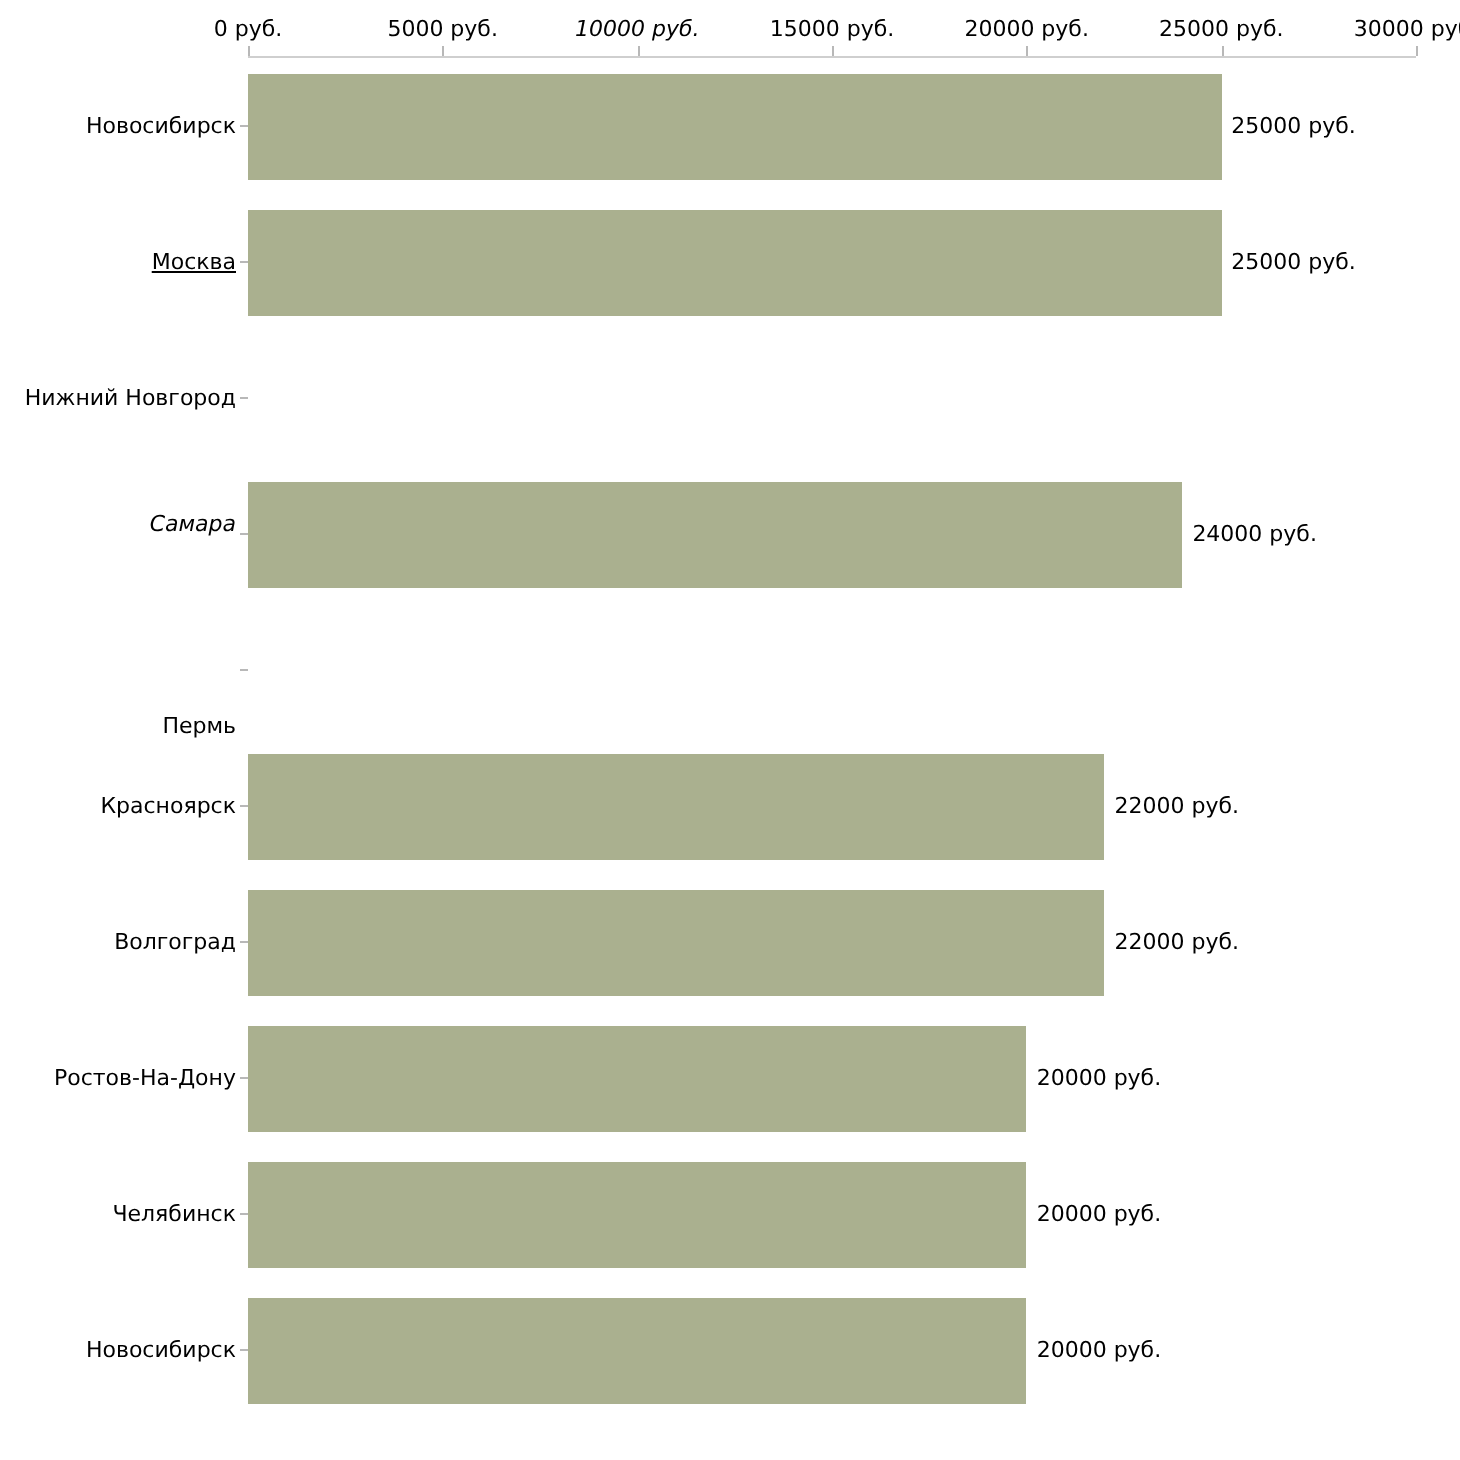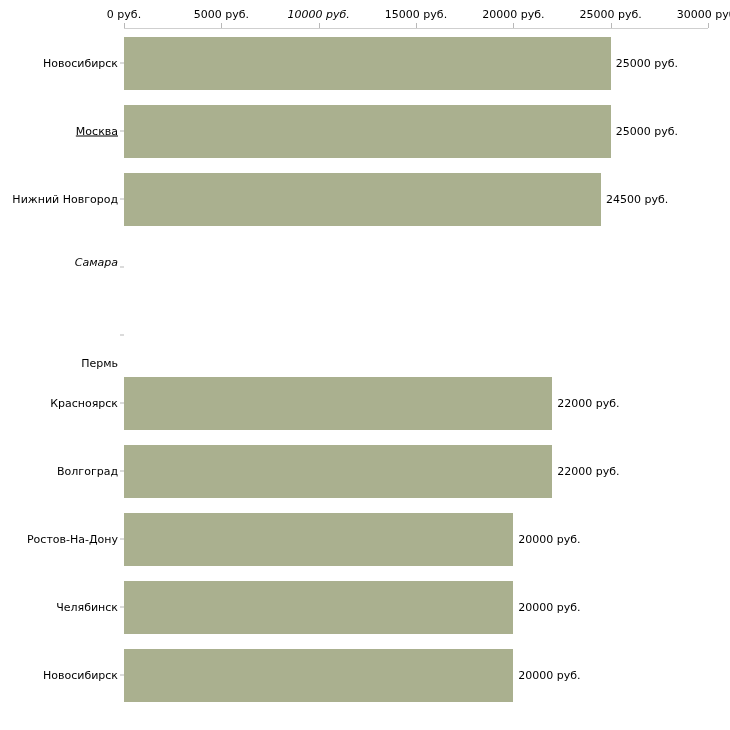--- a/index.html
+++ b/index.html
@@ -148,23 +148,23 @@
 
   <div class="plot" id="plot">
       <div class="row" style="top: 7.5px; height: 53px;">
         <div class="bar" style="width: 486.667px; background: rgb(170, 176, 143);"></div>
         <div class="bar-value" style="left: 486.667px;">25000 руб.</div>
       </div>
       <div class="row" style="top: 75.5px; height: 53px;">
         <div class="bar" style="width: 486.667px; background: rgb(170, 176, 143);"></div>
         <div class="bar-value" style="left: 486.667px;">25000 руб.</div>
       </div>
-      <div class="row" style="top: 143.5px; height: 53px;">
-        <div class="bar" style="width: 476.933px; background: rgb(170, 176, 143);"></div>
-        <div class="bar-value" style="left: 476.933px;">24500 руб.</div>
+      <div class="row" style="top: 211.5px; height: 53px;">
+        <div class="bar" style="width: 467.2px; background: rgb(170, 176, 143);"></div>
+        <div class="bar-value" style="left: 467.2px;">24000 руб.</div>
       </div>
       <div class="row" style="top: 347.5px; height: 53px;">
         <div class="bar" style="width: 428.267px; background: rgb(170, 176, 143);"></div>
         <div class="bar-value" style="left: 428.267px;">22000 руб.</div>
       </div>
       <div class="row" style="top: 415.5px; height: 53px;">
         <div class="bar" style="width: 428.267px; background: rgb(170, 176, 143);"></div>
         <div class="bar-value" style="left: 428.267px;">22000 руб.</div>
       </div>
       <div class="row" style="top: 483.5px; height: 53px;">

